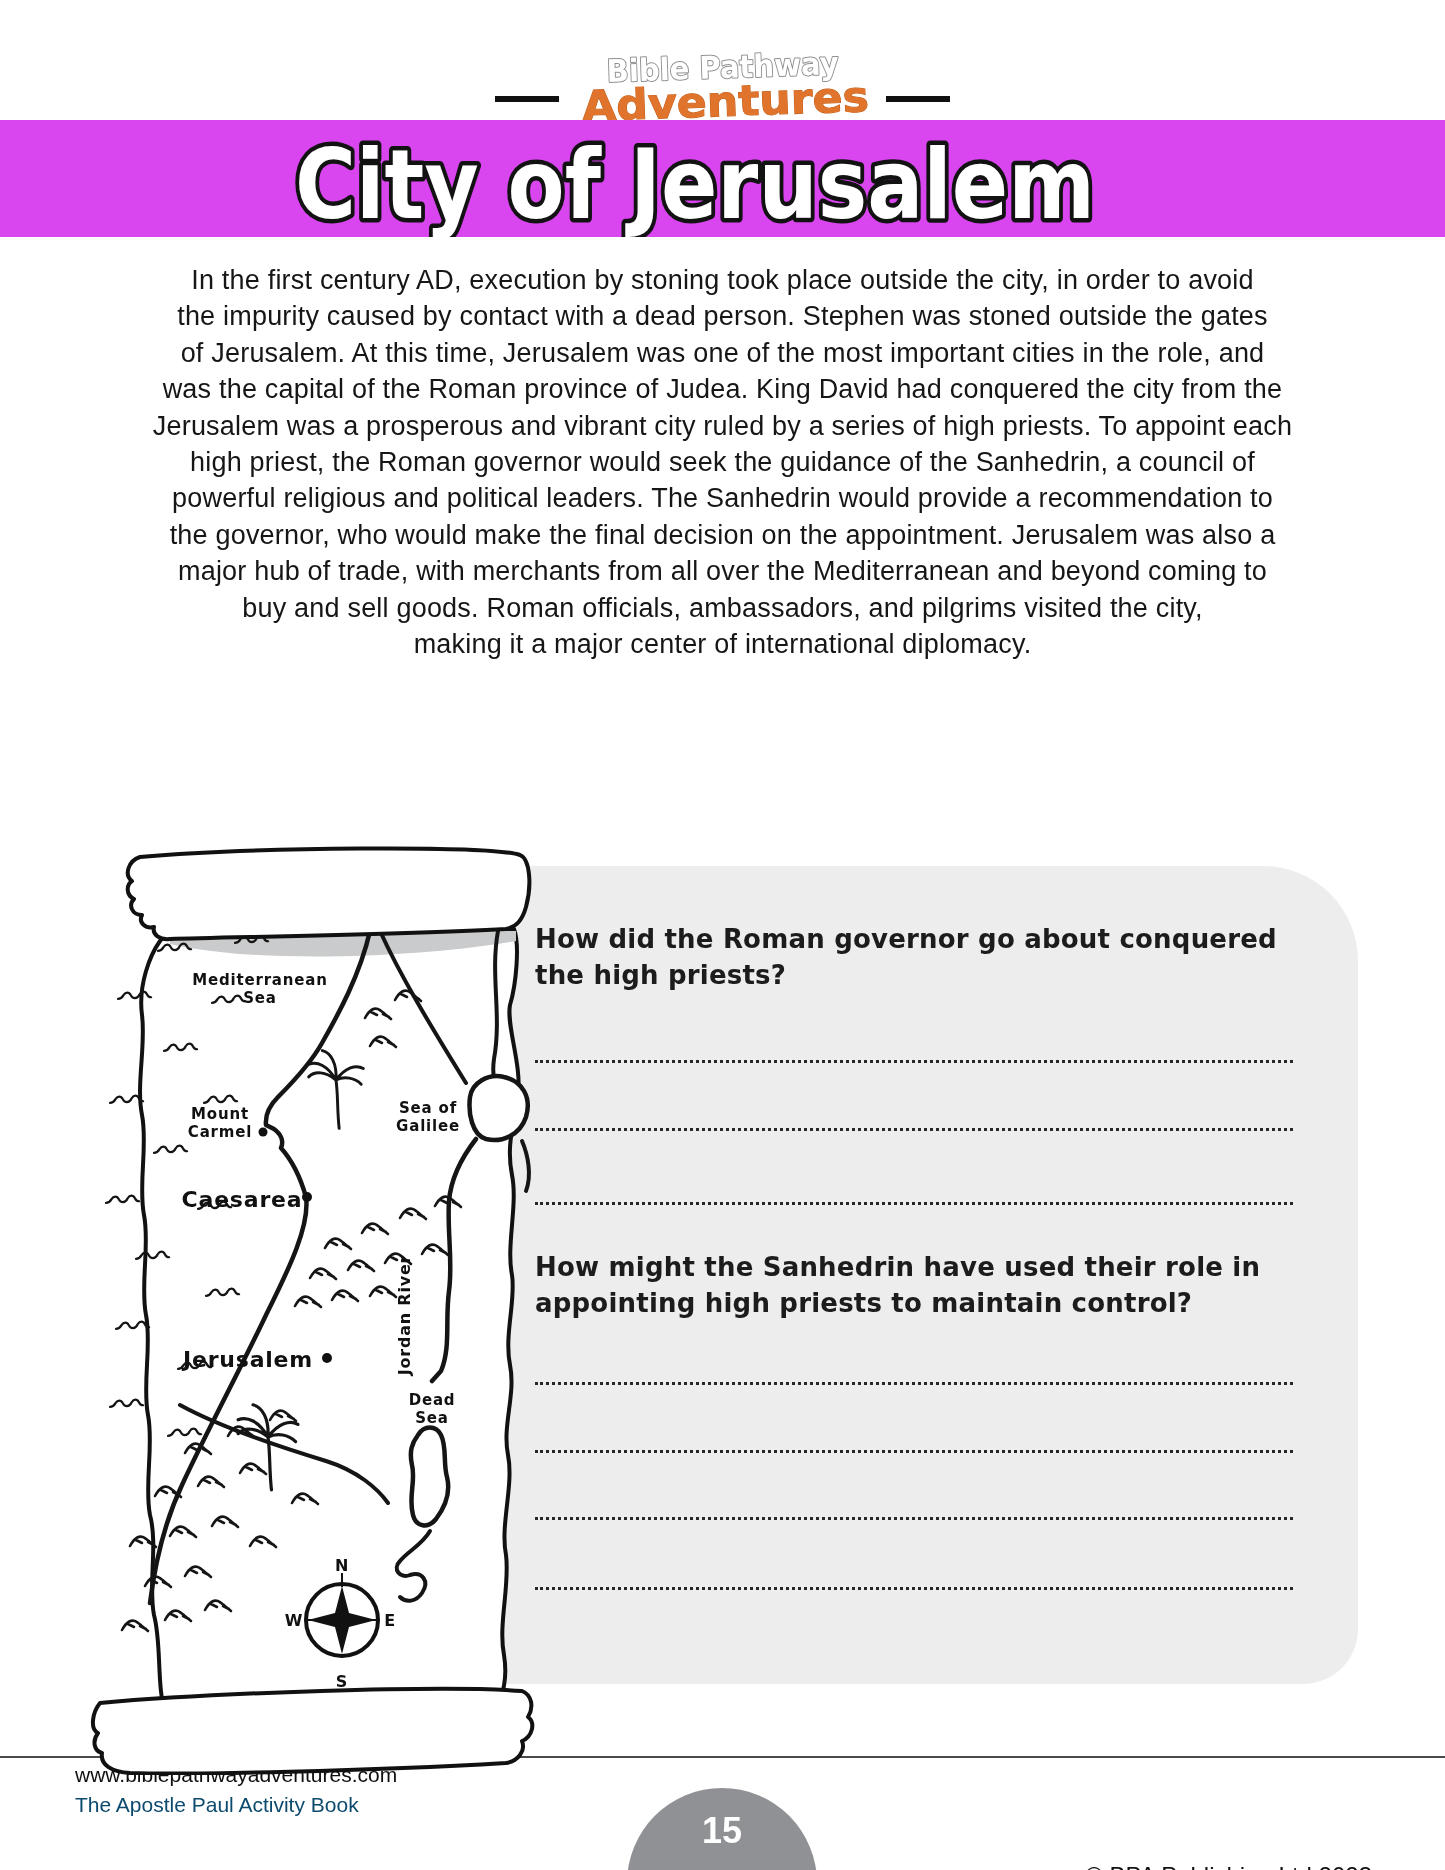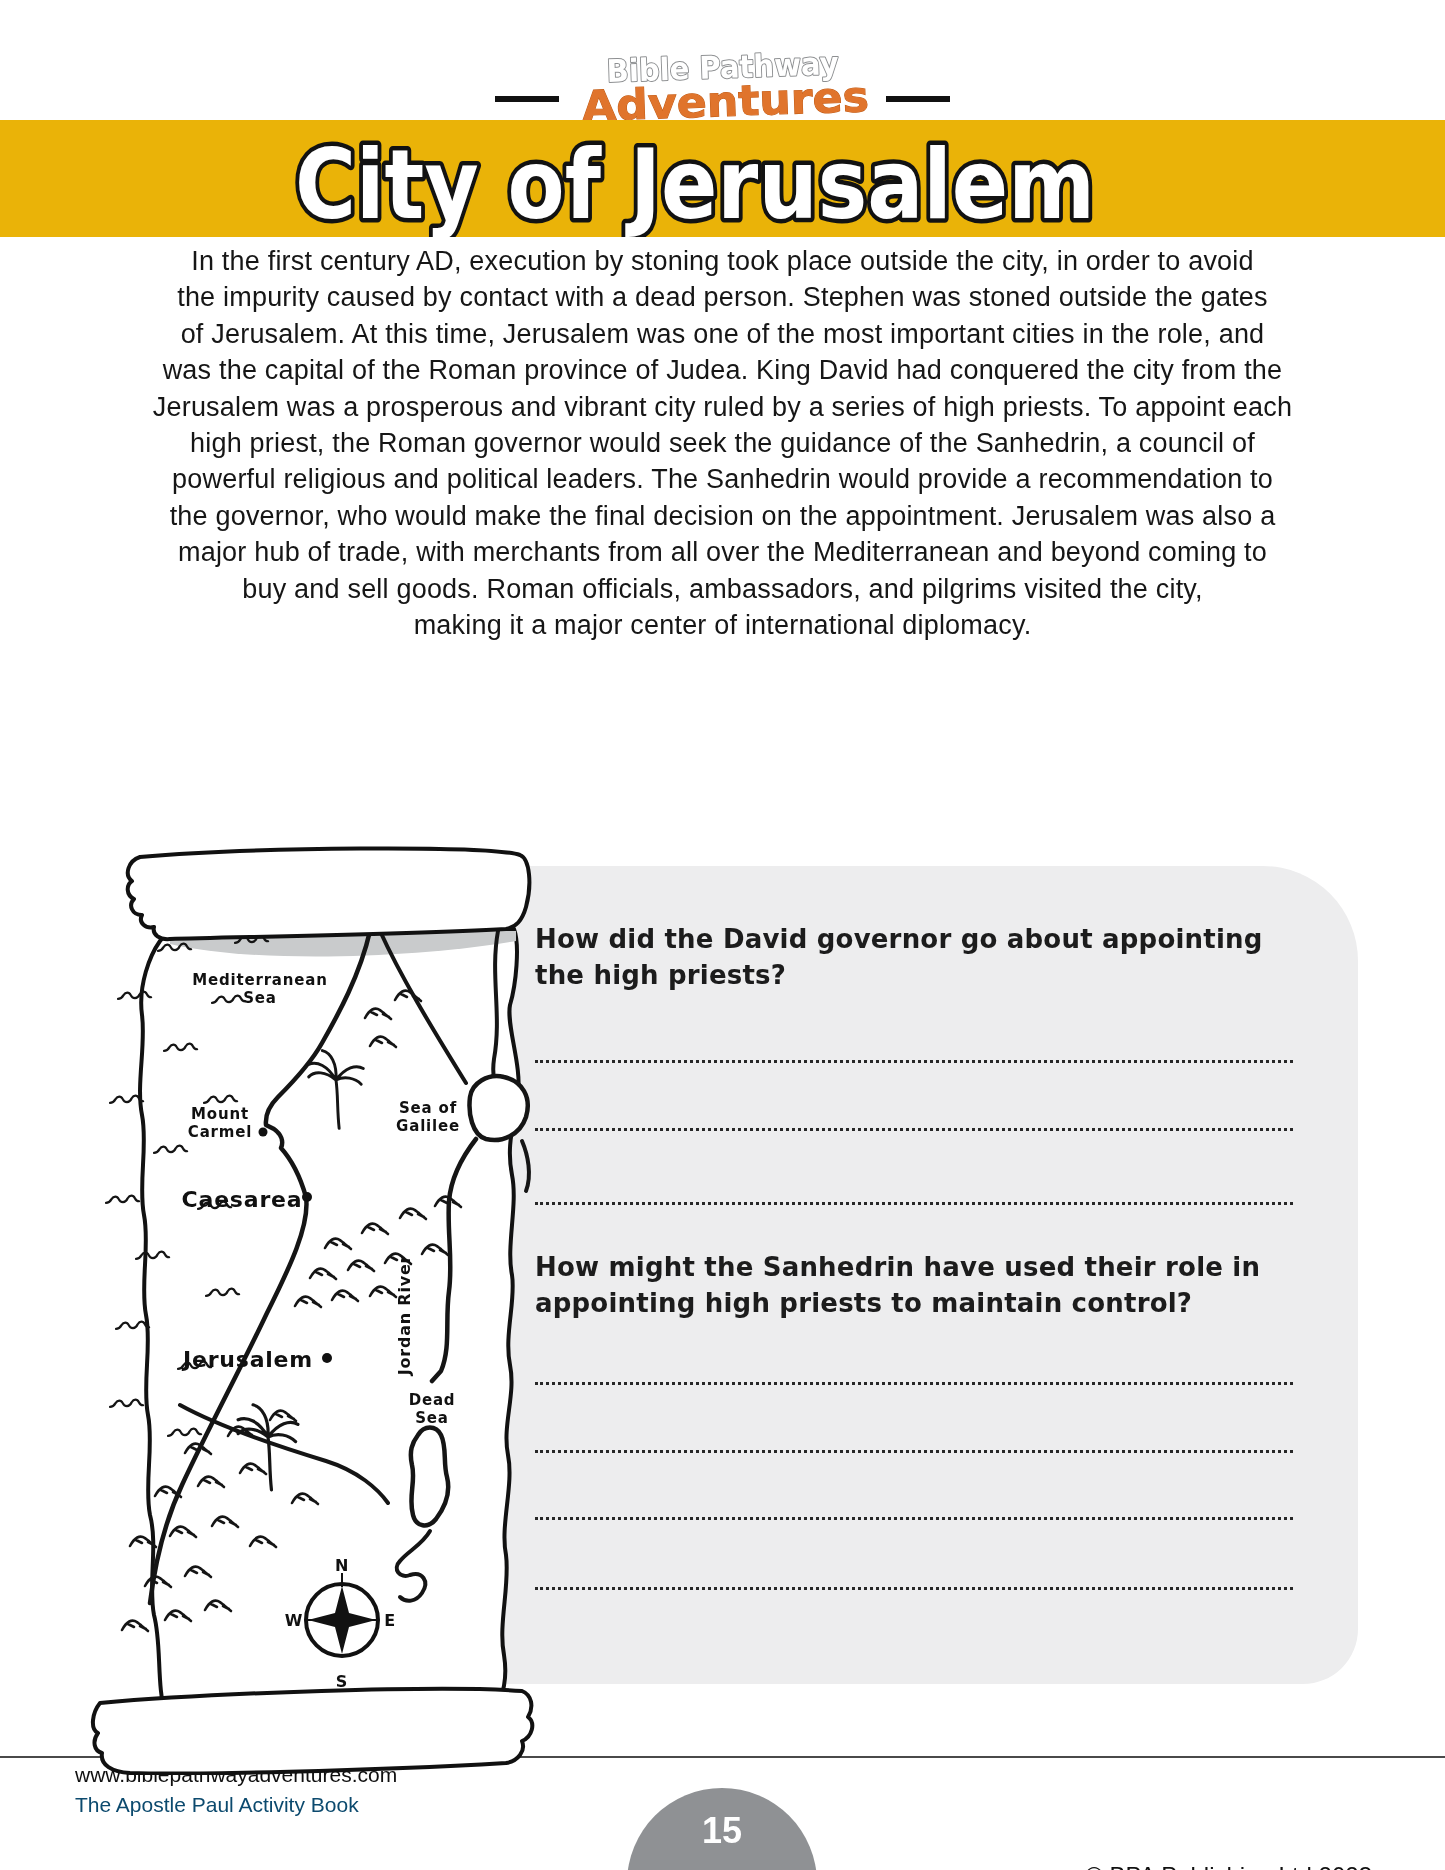--- a/index.html
+++ b/index.html
@@ -3,24 +3,24 @@
 <meta charset="utf-8">
 <style>
   html,body{margin:0;padding:0;}
   body{
     width:1445px;height:1870px;position:relative;background:#ffffff;
     font-family:"Liberation Sans",sans-serif;overflow:hidden;
   }
   
   #logo-svg{position:absolute;left:430px;top:20px;width:580px;height:105px;}
   
-  #banner{position:absolute;left:0;top:120px;width:1445px;height:117px;background:#eab308;}
+  #banner{position:absolute;left:0;top:120px;width:1445px;height:117px;background:#d946ef;}
   #banner svg{width:100%;height:100%;display:block;}
   
-  #intro{position:absolute;left:0;top:243px;width:1445px;text-align:center;}
+  #intro{position:absolute;left:0;top:262px;width:1445px;text-align:center;}
   #intro .iline{
     white-space:nowrap;font-size:27px;line-height:36.4px;color:#161616;
     font-family:"Liberation Sans",sans-serif;letter-spacing:0.2px;
   }
   
   #question-panel{
     position:absolute;left:450px;top:866px;width:908px;height:818px;
     background:#ededee;border-radius:30px 95px 55px 45px;z-index:1;
   }
   .prompt{
@@ -78,21 +78,21 @@
     <div class="iline">powerful religious and political leaders. The Sanhedrin would provide a recommendation to</div>
     <div class="iline">the governor, who would make the final decision on the appointment. Jerusalem was also a</div>
     <div class="iline">major hub of trade, with merchants from all over the Mediterranean and beyond coming to</div>
     <div class="iline">buy and sell goods. Roman officials, ambassadors, and pilgrims visited the city,</div>
     <div class="iline">making it a major center of international diplomacy.</div>
   </div>
 
 <div id="question-panel"></div>
 
 <div class="prompt" style="top:921px;">
-  <div>How did the David governor go about appointing</div>
+  <div>How did the Roman governor go about conquered</div>
   <div>the high priests?</div>
 </div>
 
 <div class="prompt" style="top:1249px;">
   <div>How might the Sanhedrin have used their role in</div>
   <div>appointing high priests to maintain control?</div>
 </div>
 
 <div id="answer-lines">
     <div class="answer-line" style="top: 1060px;"></div>

